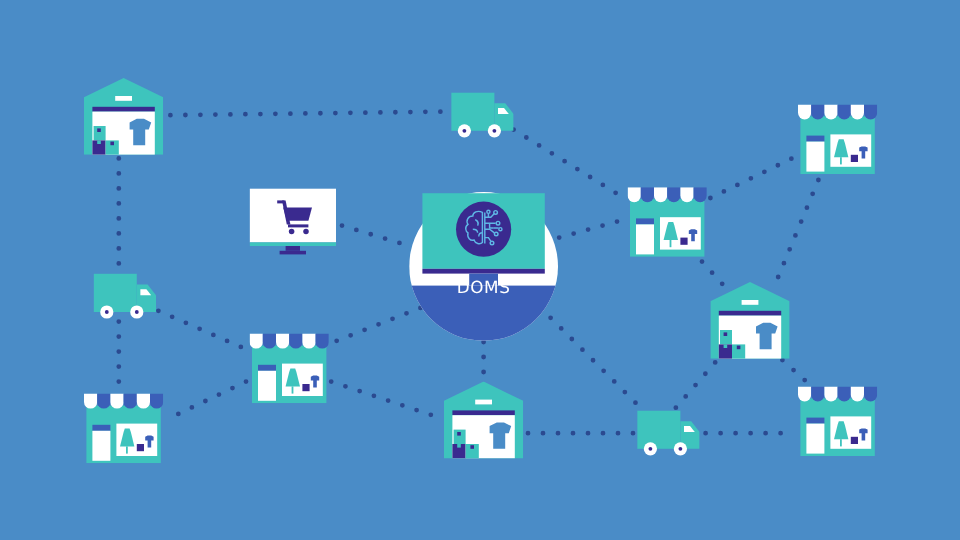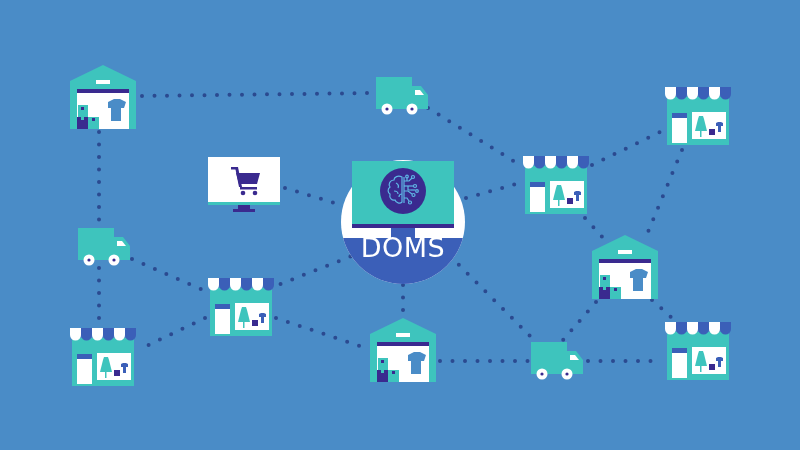--- a/index.html
+++ b/index.html
@@ -1,21 +1,21 @@
 <!DOCTYPE html>
 <html><head>
 <meta charset="utf-8">
 <style>
   html, body { margin: 0; padding: 0; }
   body { width: 800px; height: 450px; overflow: hidden; background: #4a8cc7; position: relative; font-family: "Liberation Sans", sans-serif; }
   .canvas { position: absolute; left: 0; top: 0; width: 800px; height: 450px; background: #4a8cc7; }
   .links { position: absolute; left: 0; top: 0; }
   .node { position: absolute; }
   .node svg { display: block; }
-  .doms-label { position: absolute; left: 0; width: 100%; text-align: center; top: 72px; color: #ffffff; font-size: 27px; font-weight: 500; letter-spacing: 0.5px; font-family: "DejaVu Sans", sans-serif; }
+  .doms-label { position: absolute; left: 0; width: 100%; text-align: center; top: 72px; color: #ffffff; font-size: 14px; font-weight: 500; letter-spacing: 0.5px; font-family: "DejaVu Sans", sans-serif; }
 </style>
 </head>
 <body>
 
 <div class="canvas">
 
   <svg class="links" width="800" height="450">
     <g stroke="#2b4a90" stroke-width="4" stroke-linecap="round" stroke-dasharray="0 12.5" fill="none">
 
       <line x1="142" y1="96" x2="372" y2="93"></line>

